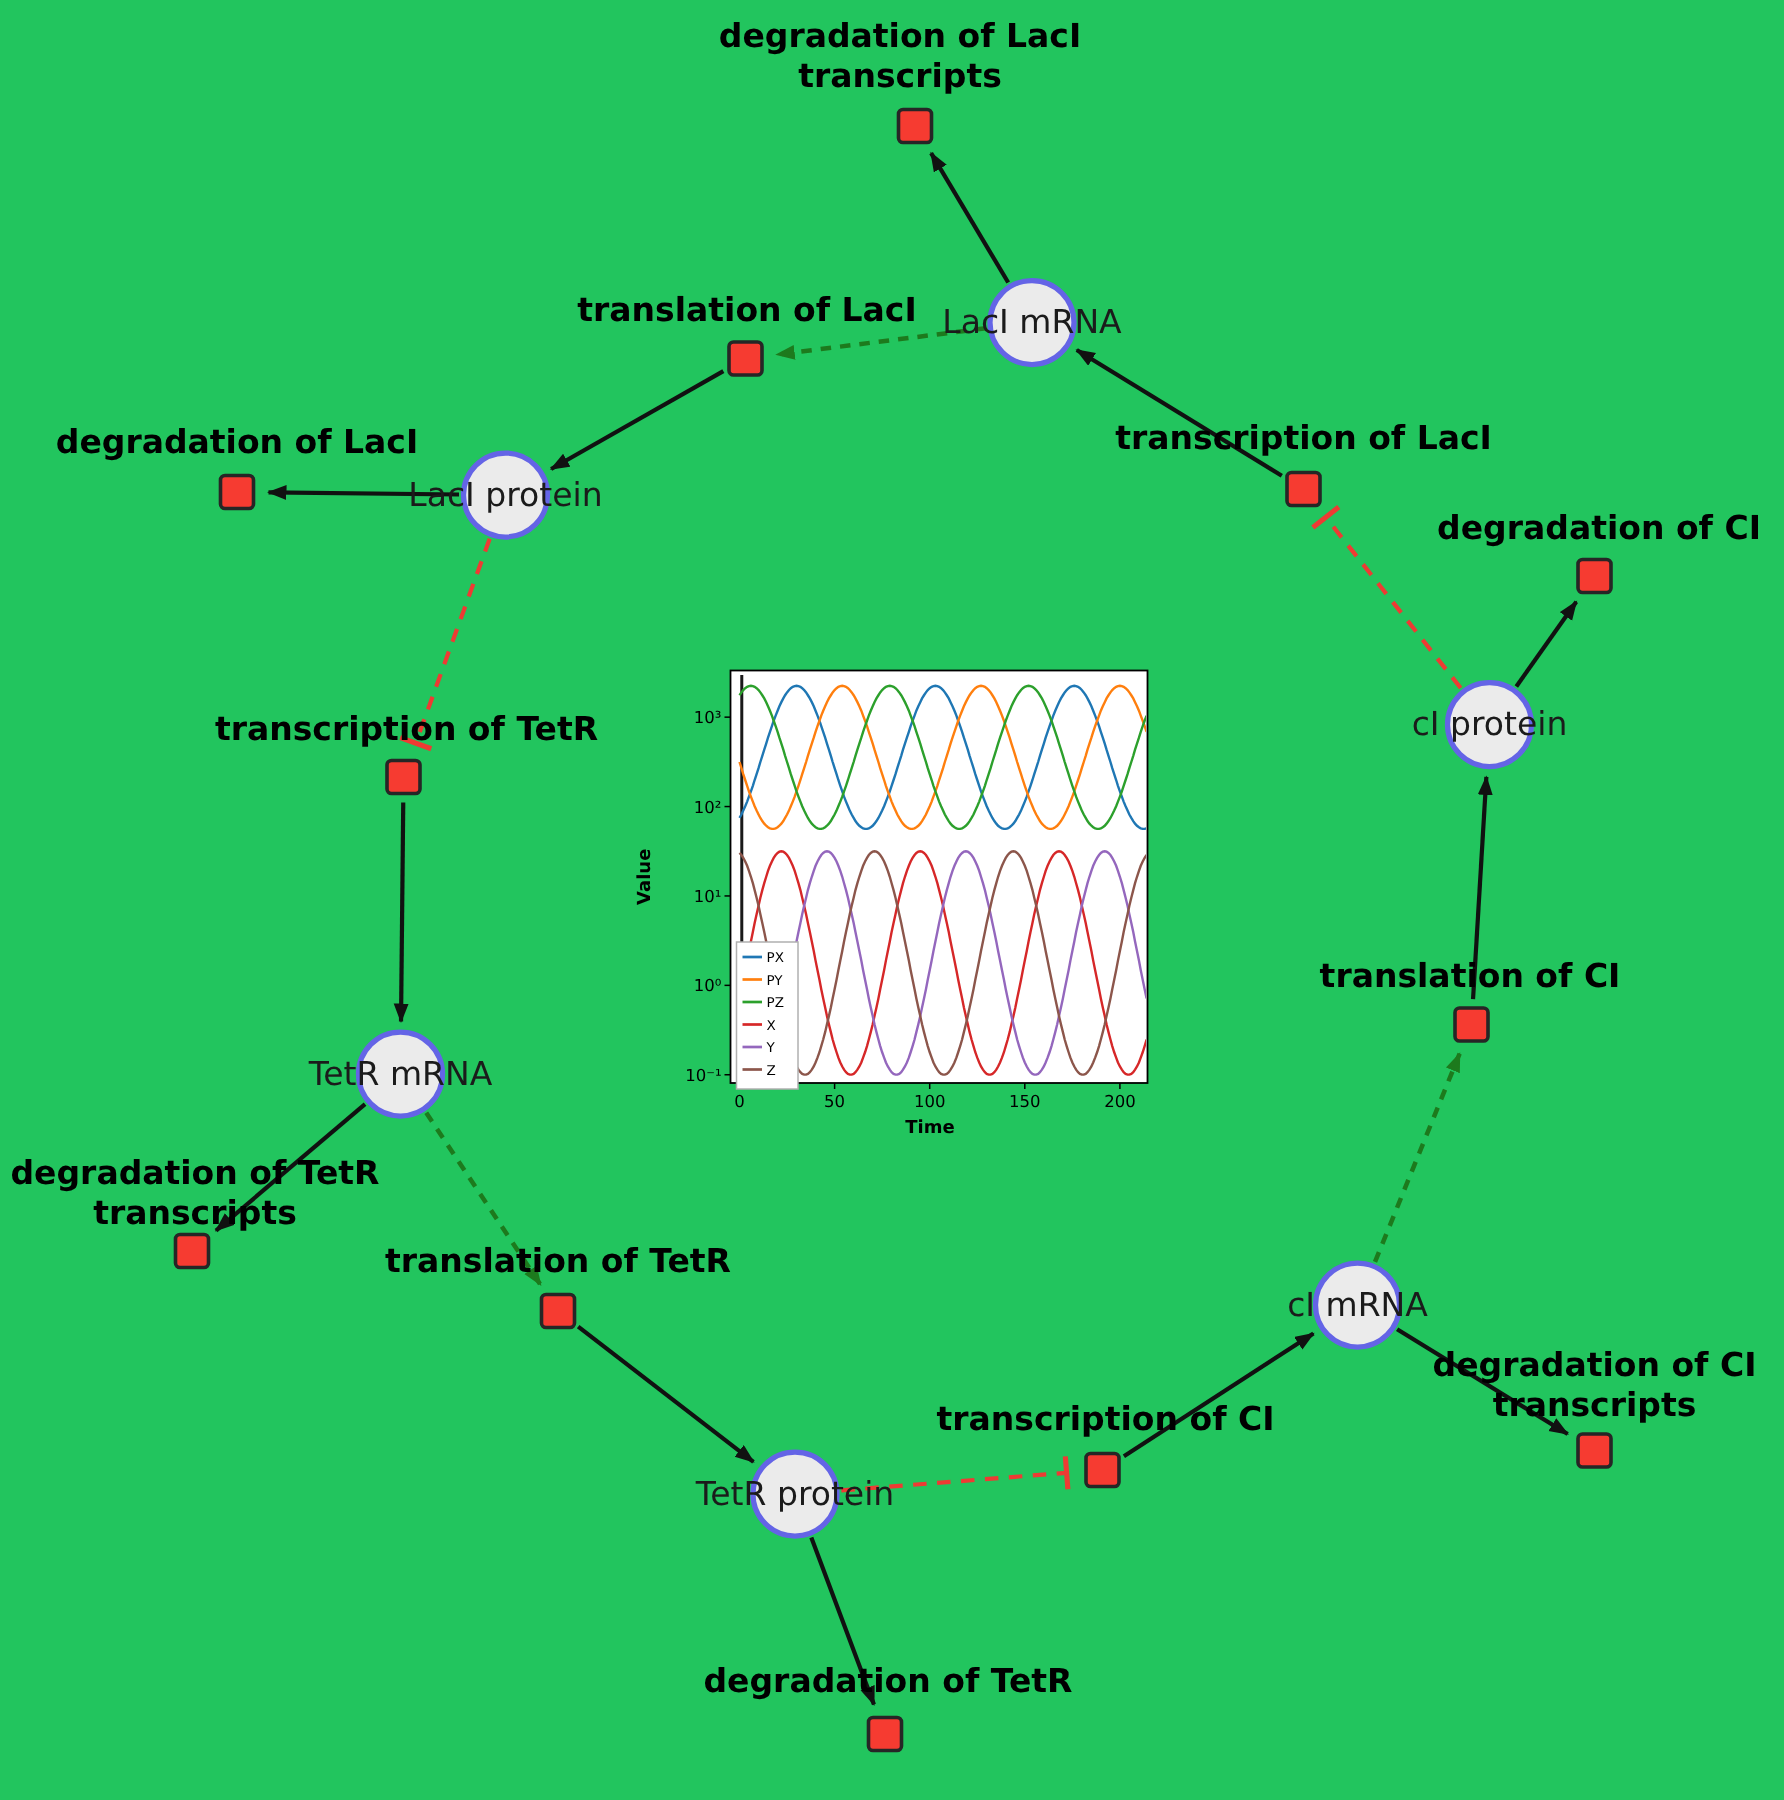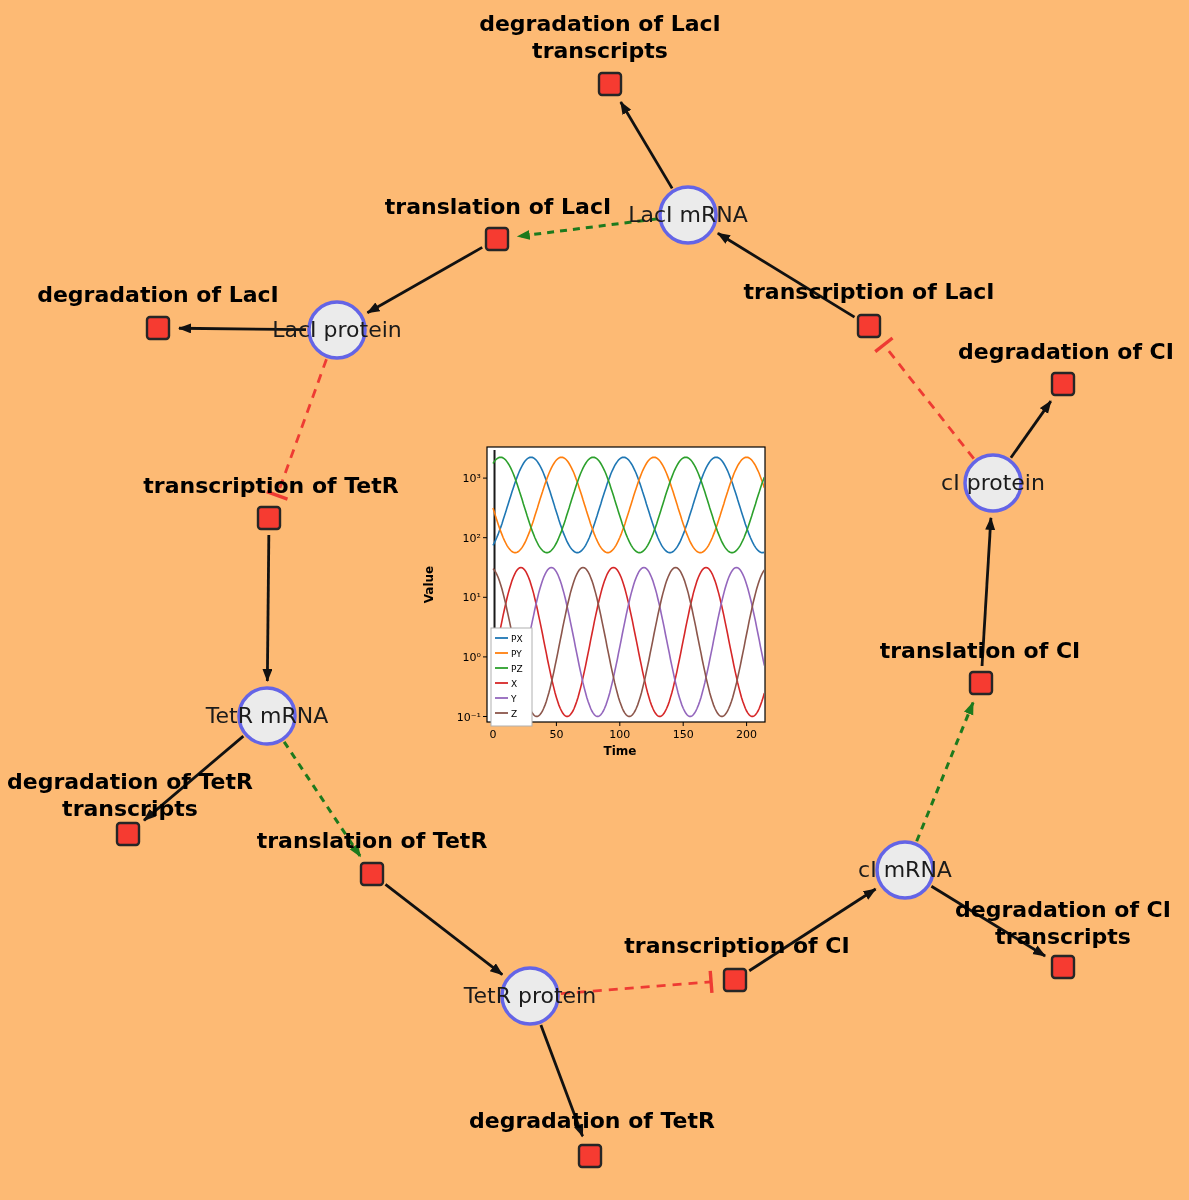--- a/index.html
+++ b/index.html
@@ -1,16 +1,16 @@
 <!DOCTYPE html>
 <html><head>
 <meta charset="utf-8">
 <style>
   html,body{margin:0;padding:0;background:#ffffff;}
-  .canvas{position:relative;width:1189px;height:1200px;background:#fdba74;overflow:hidden;}
+  .canvas{position:relative;width:1189px;height:1200px;background:#22c55e;overflow:hidden;}
   svg{display:block;}
   .slabel{font-family:"DejaVu Sans","Liberation Sans",sans-serif;font-size:22px;font-weight:400;fill:#1b1b1b;}
   .rlabel{font-family:"DejaVu Sans","Liberation Sans",sans-serif;font-size:22px;font-weight:700;fill:#000000;}
   .tick{font-family:"DejaVu Sans","Liberation Sans",sans-serif;font-size:11px;fill:#000000;}
   .axlabel{font-family:"DejaVu Sans","Liberation Sans",sans-serif;font-size:12px;font-weight:700;fill:#000000;}
   .legend{font-family:"DejaVu Sans","Liberation Sans",sans-serif;font-size:9px;fill:#000000;}
 </style>
 </head>
 <body>
 

